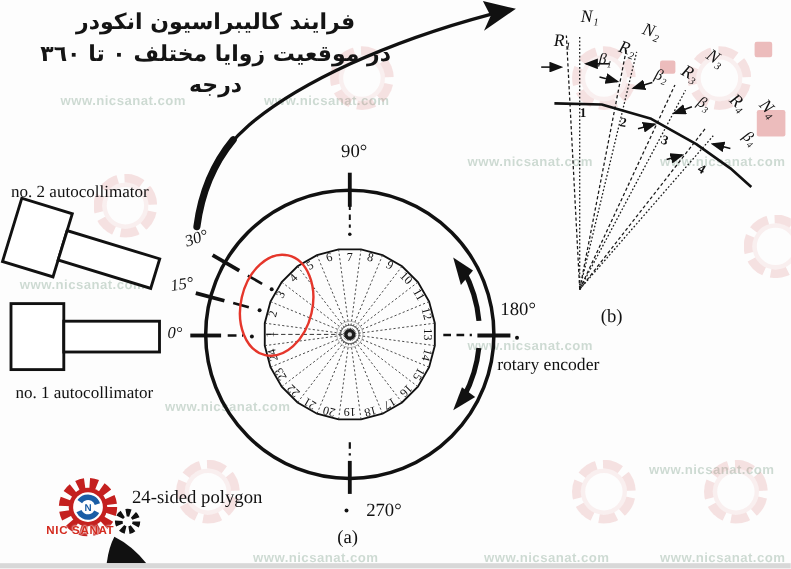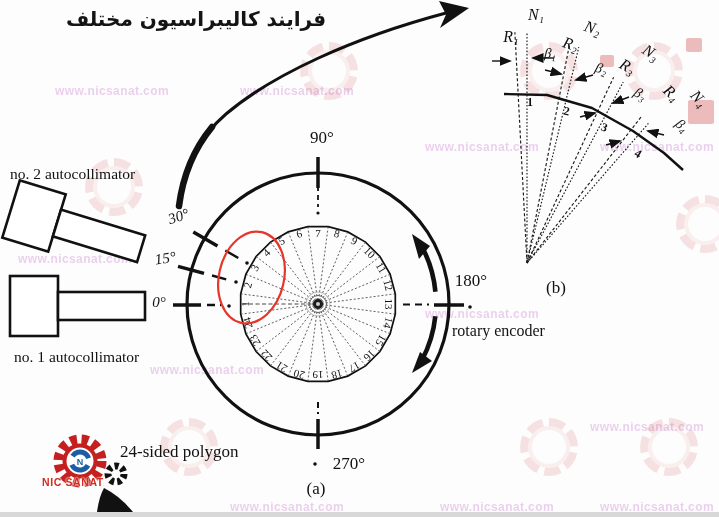--- a/index.html
+++ b/index.html
@@ -1,21 +1,21 @@
 <!DOCTYPE html>
 <html lang="fa"><head>
 <meta charset="utf-8">
 <style>
   html,body{margin:0;padding:0;background:#fff;}
   .stage{position:relative;width:719px;height:517px;background:#fdfdfd;overflow:hidden;
          font-family:"Liberation Serif","DejaVu Serif",serif;}
   
   .wm-layer{position:absolute;inset:0;z-index:0;}
   .wm-text{position:absolute;font:700 12px "Liberation Sans","DejaVu Sans",sans-serif;
-           color:#a21caf;opacity:.20;letter-spacing:.4px;white-space:nowrap;}
+           color:#14532d;opacity:.20;letter-spacing:.4px;white-space:nowrap;}
   .wm-gear{position:absolute;width:42px;height:42px;border:8px dashed rgba(205,80,80,.16);
            border-radius:50%;box-shadow:inset 0 0 0 4px rgba(205,80,80,.08);}
   .wm-sq{position:absolute;background:rgba(200,40,40,.30);border-radius:2px;}
   
   .fa-title{position:absolute;left:10px;top:5px;width:372px;z-index:3;text-align:center;
             direction:rtl;font-family:"DejaVu Sans","Liberation Sans",sans-serif;
             font-weight:700;font-size:20px;line-height:1.45;color:#141414;}
   
   svg.diagram{position:absolute;left:0;top:0;z-index:2;}
   text.ser{font-family:"Liberation Serif","DejaVu Serif",serif;fill:#111;}
@@ -55,21 +55,22 @@
     <div class="wm-gear" style="left:676px;top:195px"></div>
     <div class="wm-gear" style="left:160px;top:418px"></div>
     <div class="wm-gear" style="left:520px;top:418px"></div>
     <div class="wm-gear" style="left:640px;top:418px"></div>
     <div class="wm-sq" style="left:600px;top:55px;width:14px;height:12px"></div>
     <div class="wm-sq" style="left:686px;top:38px;width:16px;height:14px"></div>
     <div class="wm-sq" style="left:688px;top:100px;width:26px;height:24px"></div>
   </div>
 
   <div class="fa-title">
-    <div>فرایند کالیبراسیون مختلف</div>
+    <div>فرایند کالیبراسیون انکودر</div>
+    <div>در موقعیت زوایا مختلف ٠ تا ٣٦٠ درجه</div>
   </div>
 
   <svg class="diagram" width="719" height="517" viewBox="0 0 719 517">
     <defs>
       <marker id="ah" markerWidth="9" markerHeight="7" refX="7.5" refY="3.5" orient="auto">
         <path d="M0,0 L9,3.5 L0,7 z" fill="#111"></path>
       </marker>
     </defs>
 
     <g>

